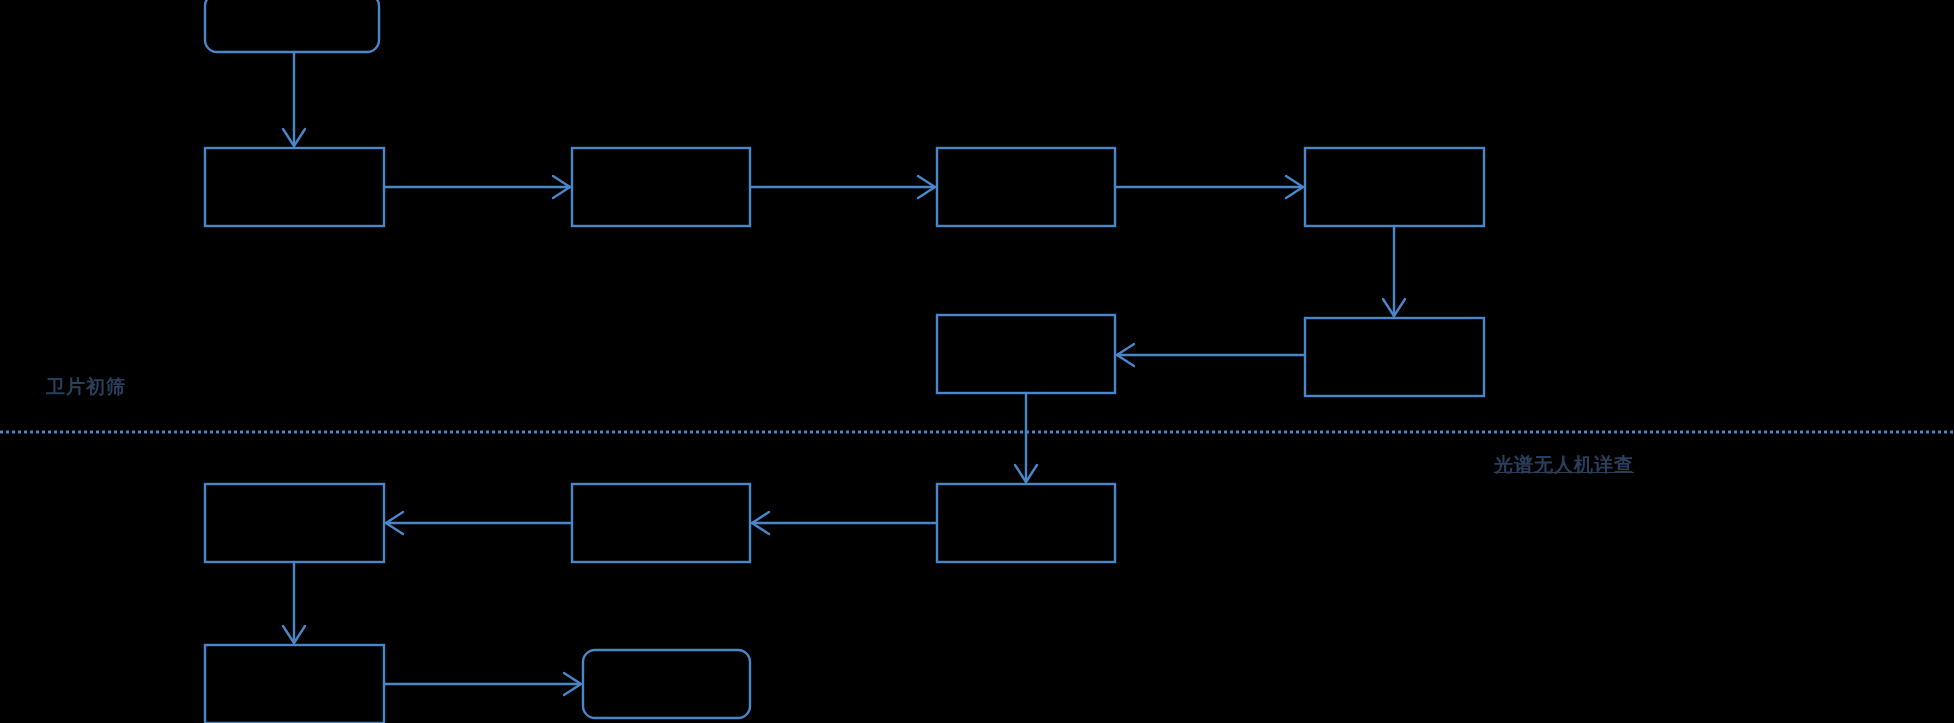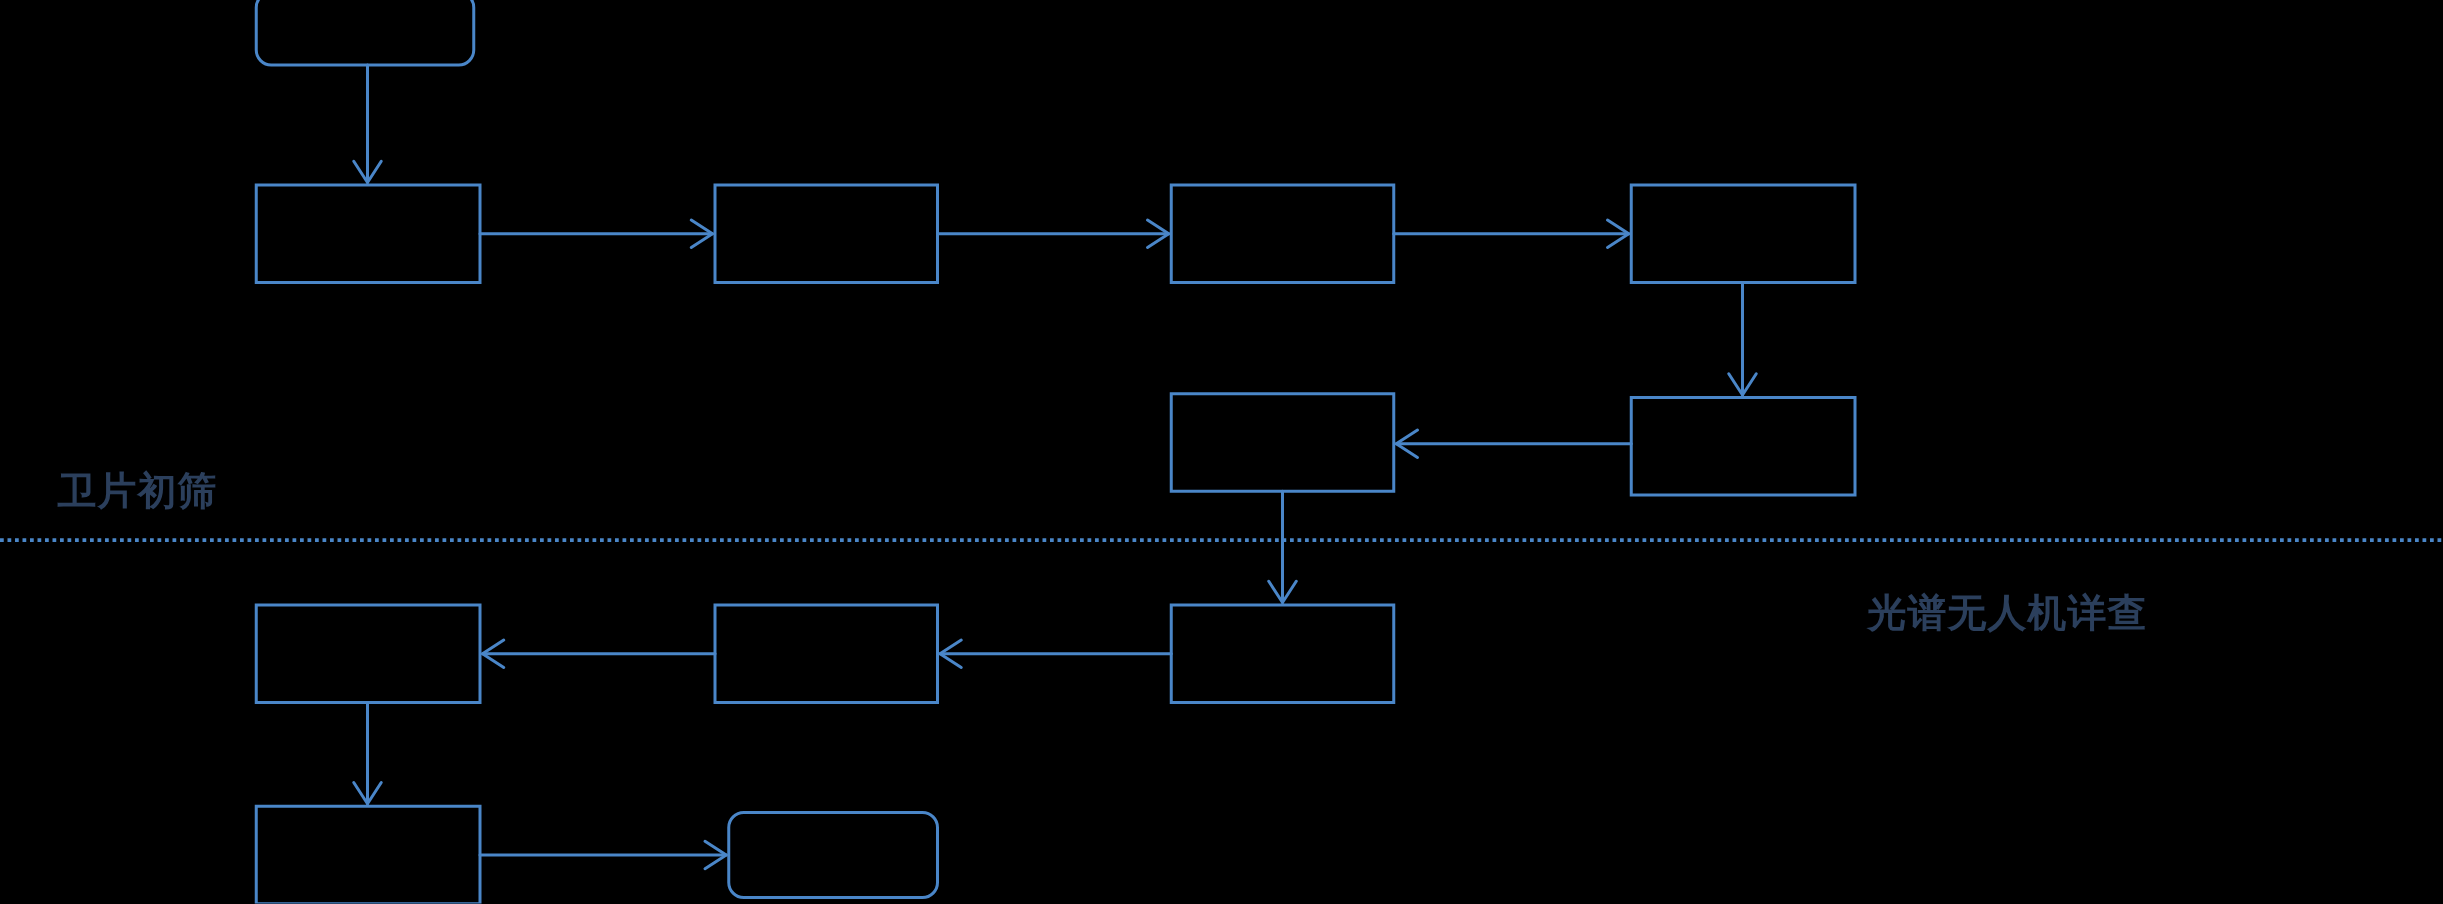--- a/index.html
+++ b/index.html
@@ -22,29 +22,29 @@
     position: absolute;
     top: 0;
     left: 0;
     width: 1954px;
     height: 723px;
     display: block;
   }
   .swim-label {
     position: absolute;
     font-family: "Liberation Sans", sans-serif;
-    font-size: 31px;
+    font-size: 19px;
     font-weight: bold;
     color: #2b3f5c;
     white-space: nowrap;
     letter-spacing: 1px;
     line-height: 1;
   }
   #label-upper { left: 46px; top: 377px; }
-  #label-lower { left: 1494px; top: 475px; }
+  #label-lower { left: 1494px; top: 455px; text-decoration: underline; }
 </style>
 </head>
 <body>
 
 <div id="canvas">
 
   <svg viewBox="0 0 1954 723" xmlns="http://www.w3.org/2000/svg">
 
     <g>
       <line x1="0" y1="432" x2="1954" y2="432" stroke="#4a86c8" stroke-width="3" stroke-dasharray="3 3" stroke-linecap="butt"></line>

